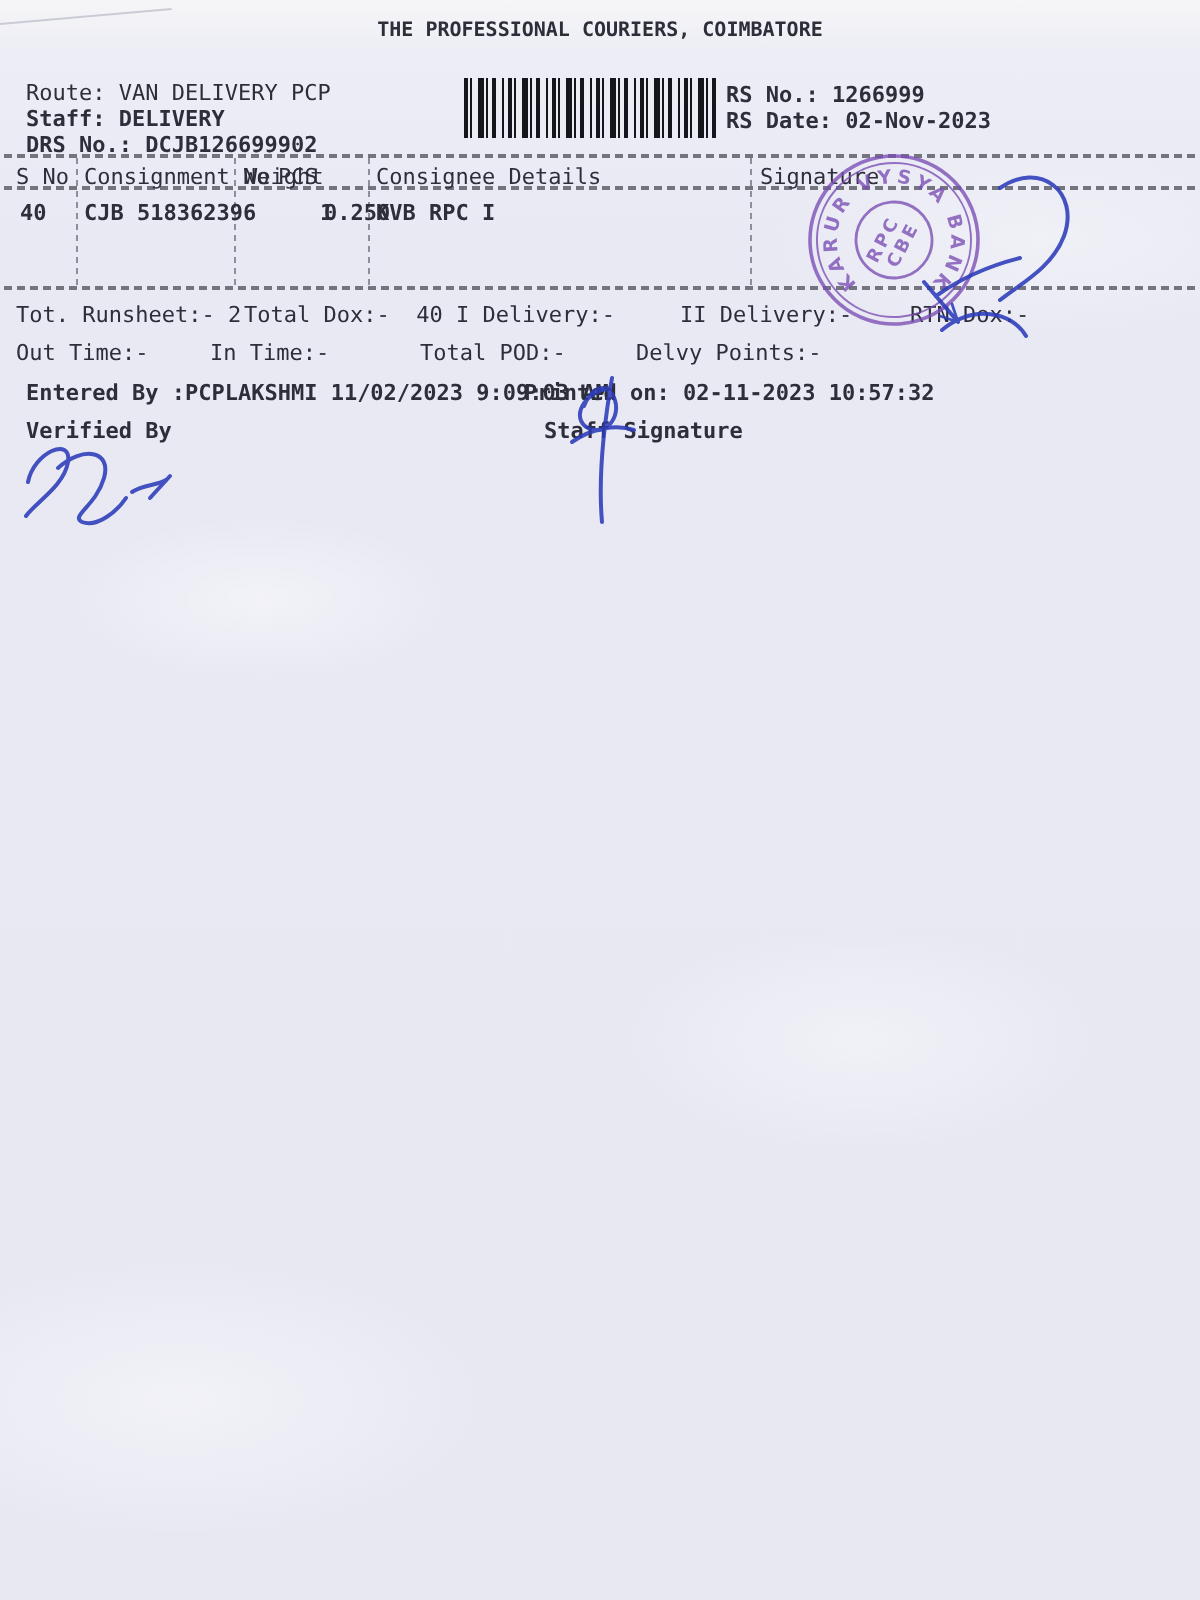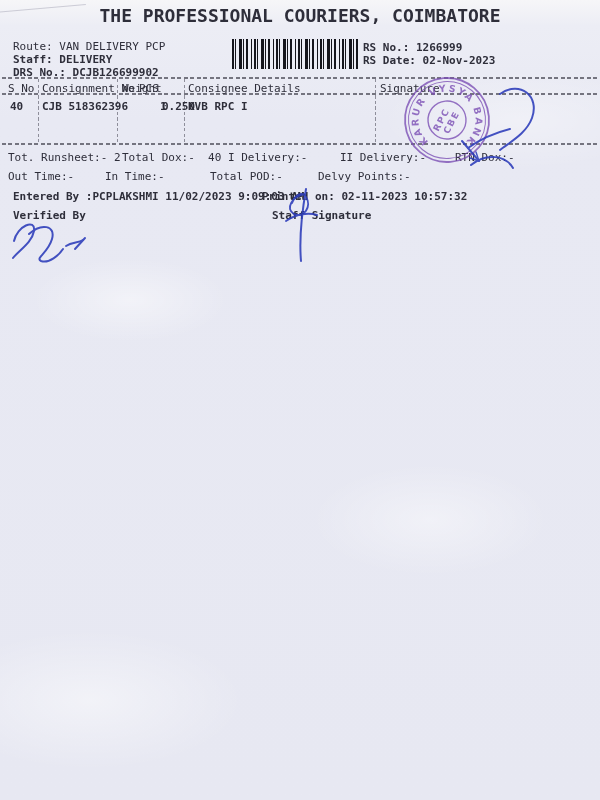--- a/index.html
+++ b/index.html
@@ -10,21 +10,21 @@
     background:
       radial-gradient(140px 60px at 130px 300px, rgba(255,255,255,.45), transparent 70%),
       radial-gradient(170px 80px at 430px 520px, rgba(255,255,255,.4), transparent 70%),
       radial-gradient(220px 100px at 90px 700px, rgba(255,255,255,.45), transparent 70%),
       radial-gradient(200px 70px at 520px 120px, rgba(255,255,255,.35), transparent 70%),
       linear-gradient(#f6f6f8 0px, #ecedf5 26px, #e8e9f3 120px, #e7e8f2 100%);
   }
   .abs{position:absolute;white-space:pre;}
   .b{font-weight:bold;}
   .t11{font-size:11px;line-height:13px;}
-  .t12{font-size:18px;line-height:14px;}
+  .t12{font-size:10px;line-height:14px;}
   .center{left:0;width:600px;text-align:center;}
   .hdash{position:absolute;height:2px;
     background:repeating-linear-gradient(90deg,#74747f 0 4px,transparent 4px 6.5px);}
   .vdash{position:absolute;width:1px;
     background:repeating-linear-gradient(180deg,#8e8e9a 0 3px,transparent 3px 5.5px);}
   .barcode{position:absolute;left:232px;top:39px;width:128px;height:30px;
     background:repeating-linear-gradient(90deg,
       #15151c 0 2px, transparent 2px 3px,
       #15151c 3px 4px, transparent 4px 7px,
       #15151c 7px 10px, transparent 10px 11px,

